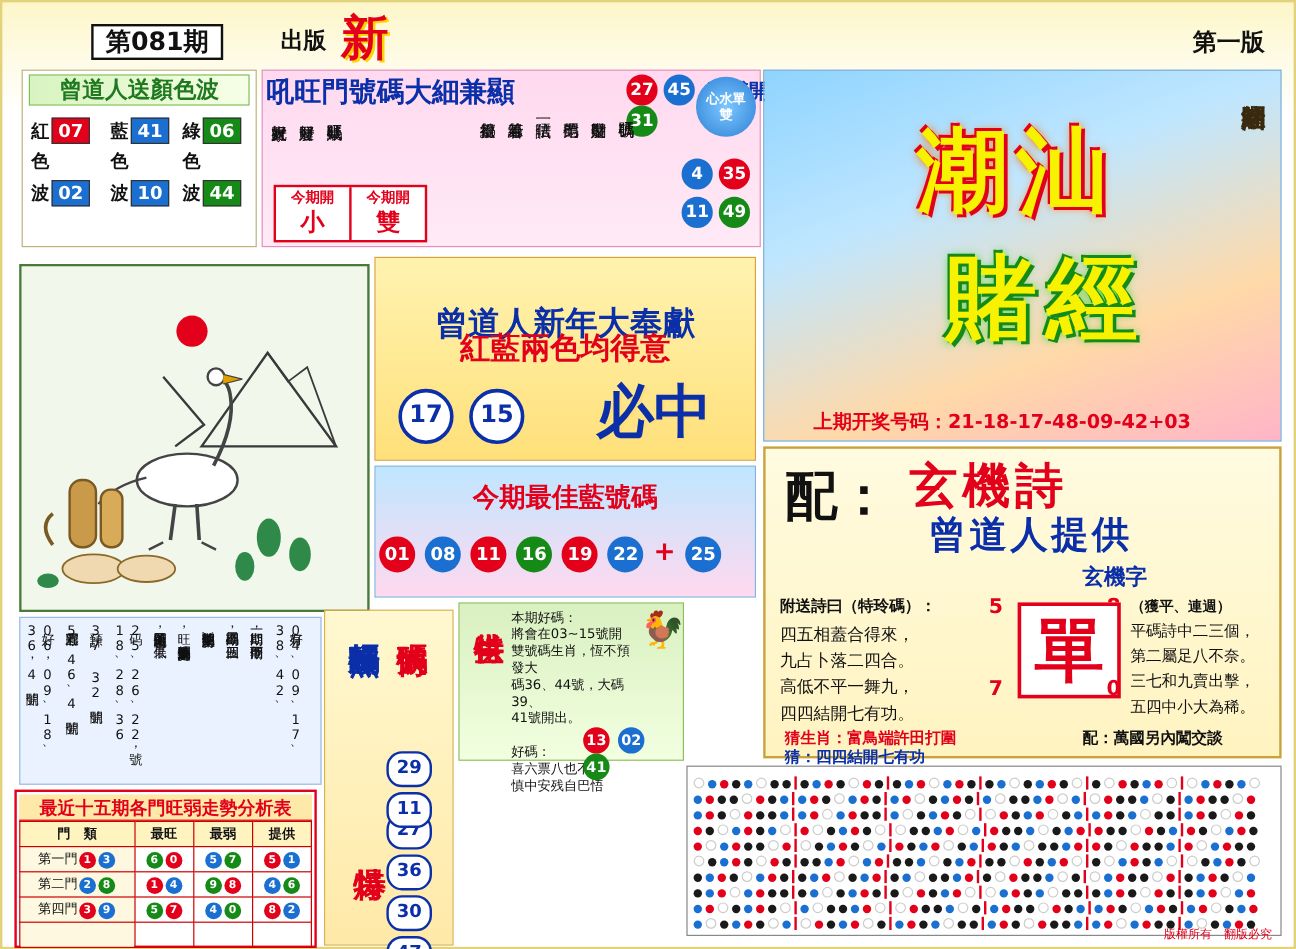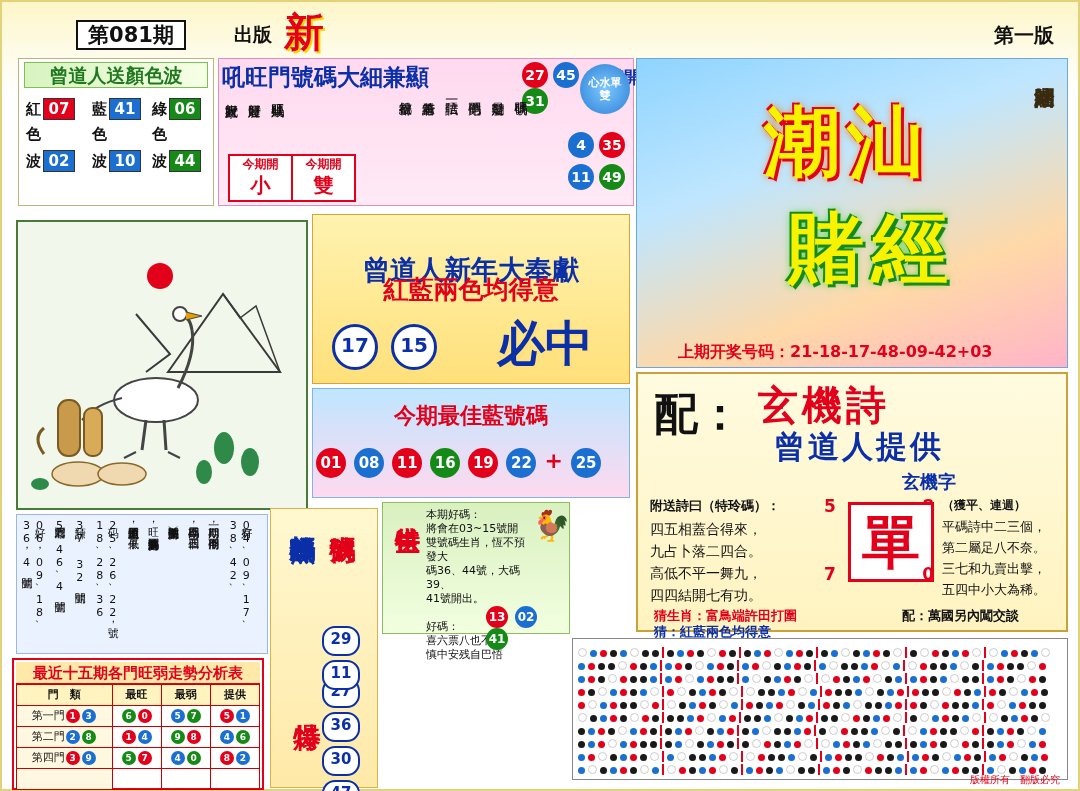--- a/index.html
+++ b/index.html
@@ -337,21 +337,21 @@
   <div class="abs" id="dnum70">
     <span class="dn">7</span>
     <span class="dn" style="float:right">0</span>
   </div>
   <div class="abs" style="left:940px;top:494px;width:120px;height:18px;font:bold 12px/18px 'DejaVu Serif',serif;color:#111">（獲平、連週）</div>
   <div class="abs" id="peifoot1">猜生肖：富鳥端許田打圍</div>
   <div class="abs" id="poemright" style="top:514px;white-space:pre-line">平碼詩中二三個，
 第二屬足八不奈。
 三七和九賣出擊，
 五四中小大為稀。</div>
-  <div class="abs" id="peifoot2">猜：紅藍兩色均得意</div>
+  <div class="abs" id="peifoot2">猜：四四結開七有功</div>
   <div class="abs" id="peifoot3">配：萬國另內闖交談</div>
 
   <div class="abs" id="txtcols">
     <div style="padding:4px 3px">
       <span class="tcol vtext" style="height:128px">好06，09、18、36，4號開</span>
       <span class="tcol vtext" style="height:128px">五門震彩5、46、4號開</span>
       <span class="tcol vtext" style="height:128px">預計37 32號開</span>
       <span class="tcol vtext" style="height:128px">码25、26、22號，18、28、36</span>
       <span class="tcol vtext" style="height:128px">波第四也是開出了，低果</span>
       <span class="tcol vtext" style="height:128px">旺，第五港號碼走勢反牌測</span>

